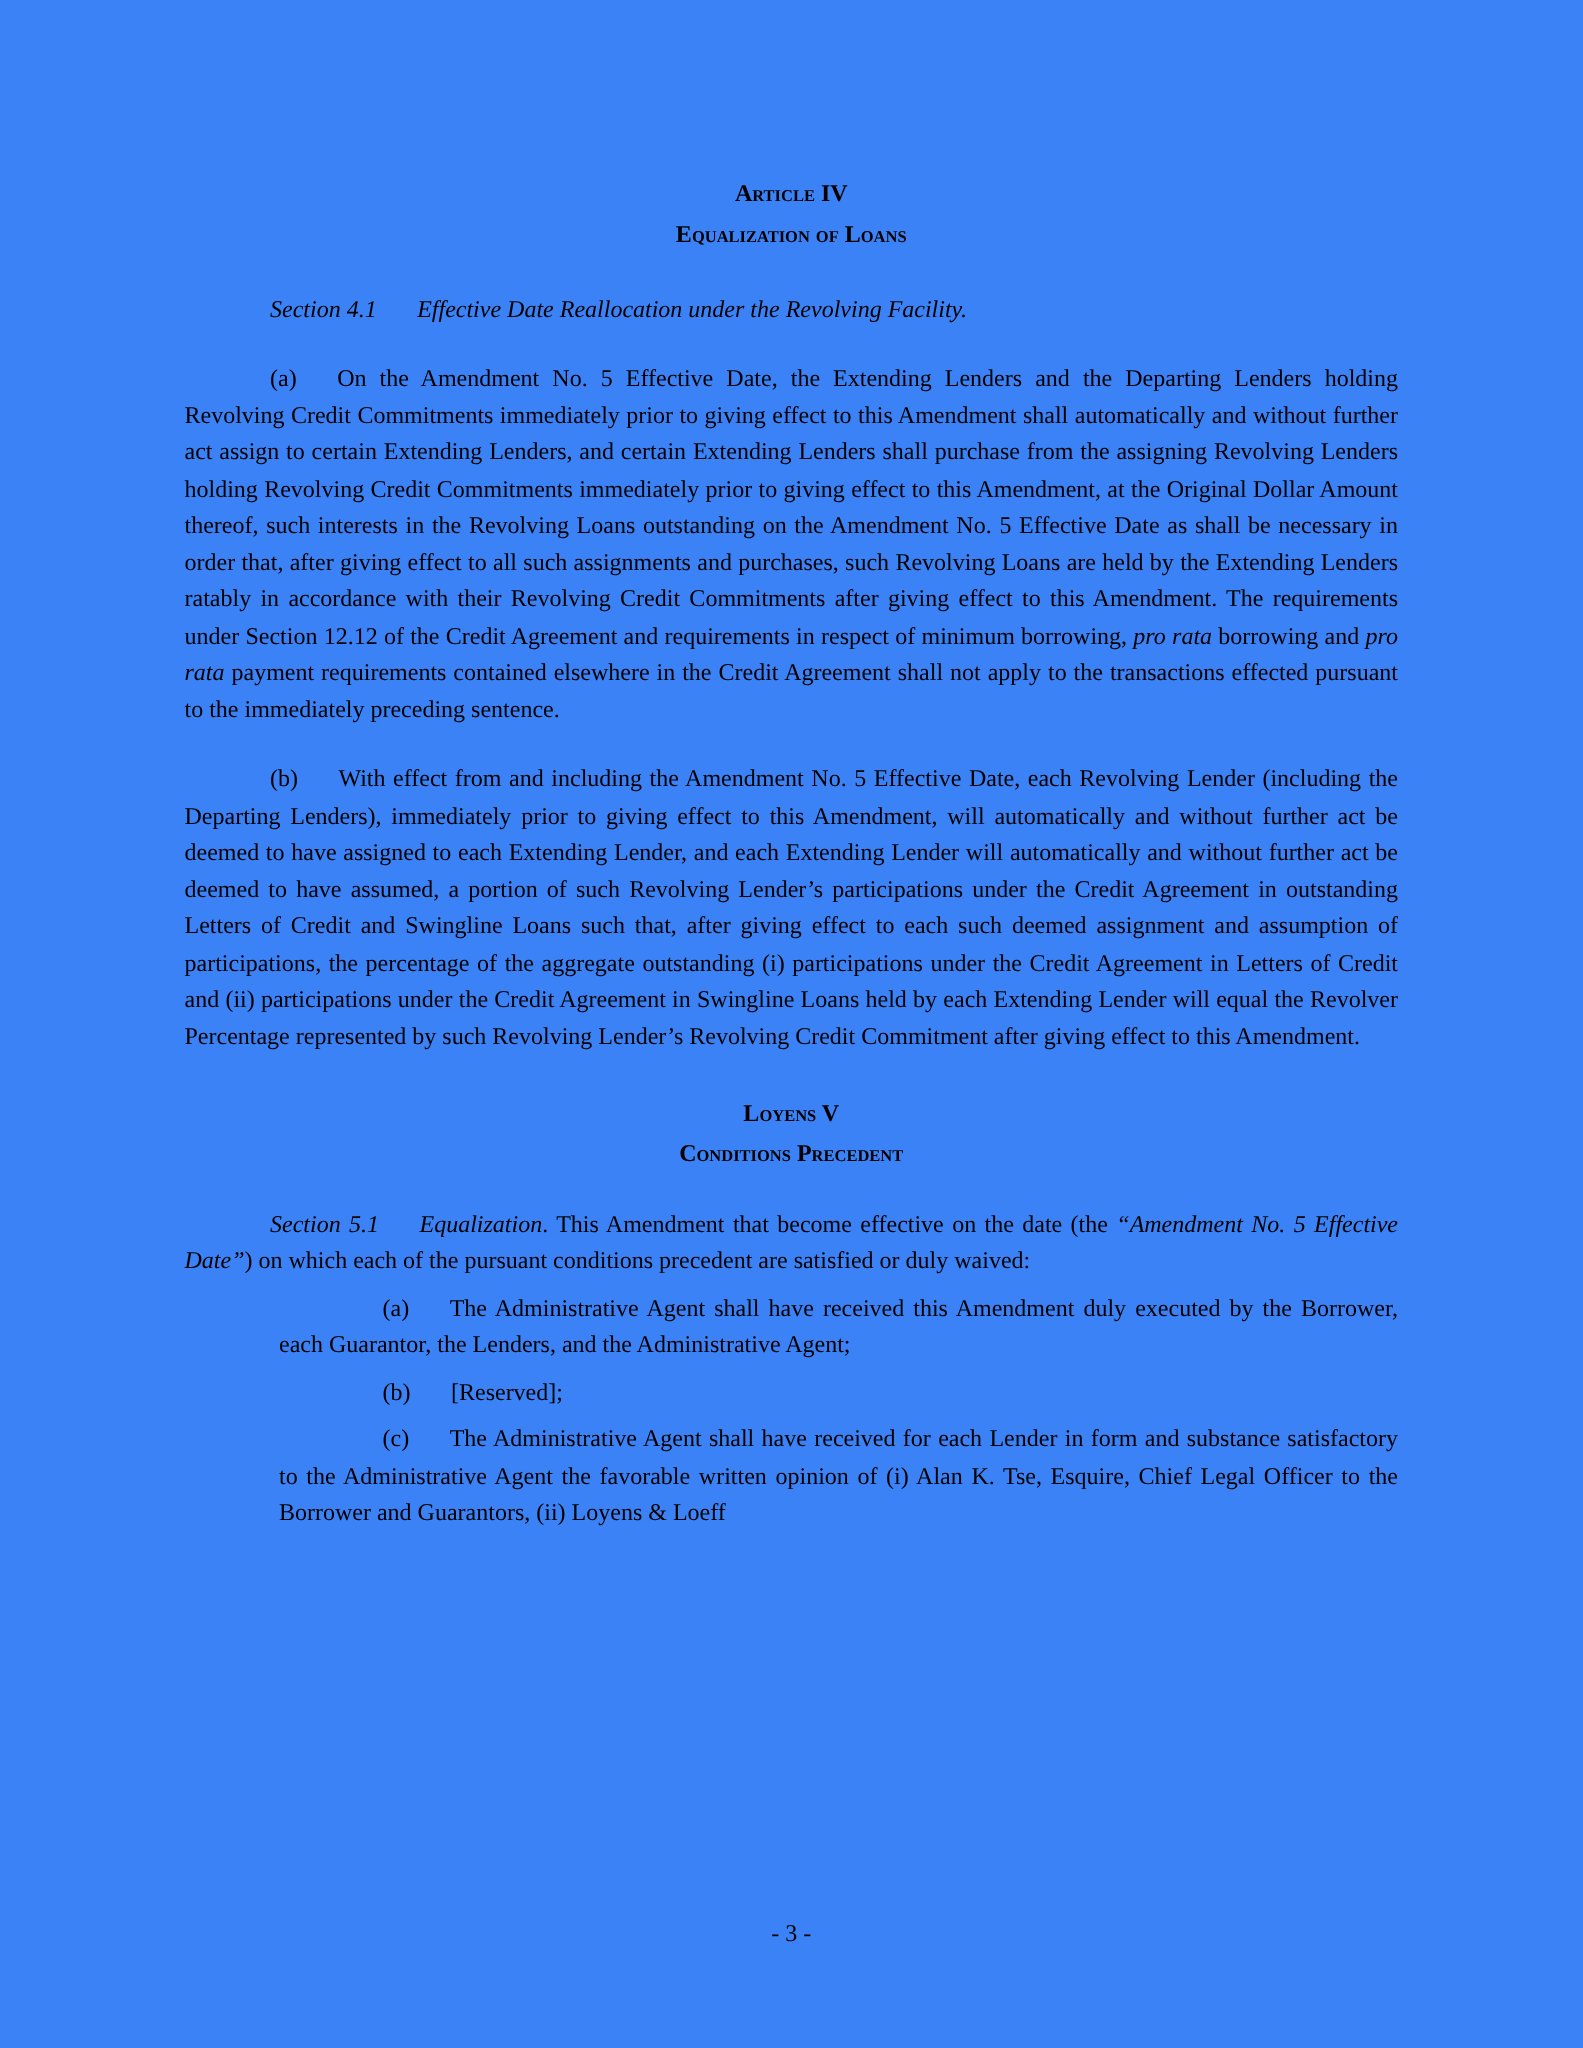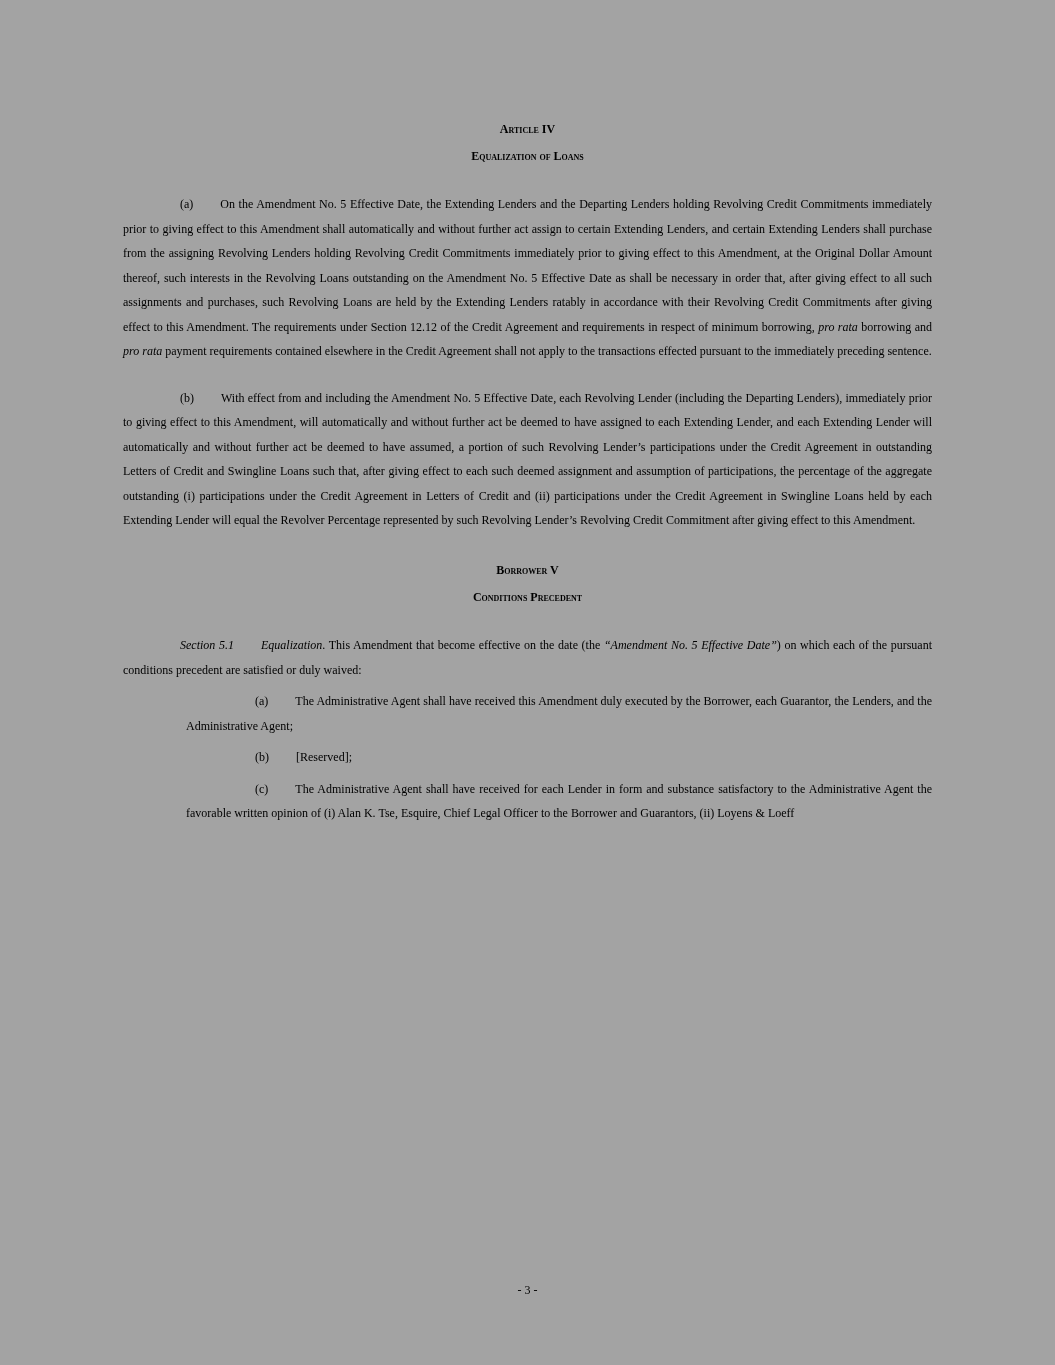--- a/index.html
+++ b/index.html
@@ -4,24 +4,24 @@
 <style>
   html, body {
     margin: 0;
     padding: 0;
     background: #ffffff;
   }
   .page {
     position: relative;
     width: 1055px;
     height: 1365px;
-    background: #a3a3a3;
+    background: #3b82f6;
     color: #000000;
     font-family: "Liberation Serif", serif;
-    font-size: 12px;
+    font-size: 16px;
     line-height: 24.5px;
     overflow: hidden;
   }
   .content {
     position: absolute;
     left: 123px;
     top: 0;
     width: 809px;
     padding-top: 116px;
   }
@@ -73,27 +73,28 @@
 <body>
 
 <div class="page">
   <div class="content">
 
     <div class="article-title-block">
       <div class="article-title">Article IV</div>
       <div class="article-title">Equalization of Loans</div>
     </div>
 
+    <p class="section-heading"><span>Section 4.1</span><span class="tab"></span><span>Effective Date Reallocation under the Revolving Facility.</span></p>
 
     <p class="para"><span>(a)</span><span class="tab"></span><span>On the Amendment No. 5 Effective Date, the Extending Lenders and the Departing Lenders holding Revolving Credit Commitments immediately prior to giving effect to this Amendment shall automatically and without further act assign to certain Extending Lenders, and certain Extending Lenders shall purchase from the assigning Revolving Lenders holding Revolving Credit Commitments immediately prior to giving effect to this Amendment, at the Original Dollar Amount thereof, such interests in the Revolving Loans outstanding on the Amendment No. 5 Effective Date as shall be necessary in order that, after giving effect to all such assignments and purchases, such Revolving Loans are held by the Extending Lenders ratably in accordance with their Revolving Credit Commitments after giving effect to this Amendment.  The requirements under Section 12.12 of the Credit Agreement and requirements in respect of minimum borrowing, </span><span class="italic">pro rata</span><span> borrowing and </span><span class="italic">pro rata</span><span> payment requirements contained elsewhere in the Credit Agreement shall not apply to the transactions effected pursuant to the immediately preceding sentence.</span></p>
 
     <p class="para"><span>(b)</span><span class="tab"></span><span>With effect from and including the Amendment No. 5 Effective Date, each Revolving Lender (including the Departing Lenders), immediately prior to giving effect to this Amendment, will automatically and without further act be deemed to have assigned to each Extending Lender, and each Extending Lender will automatically and without further act be deemed to have assumed, a portion of such Revolving Lender’s participations under the Credit Agreement in outstanding Letters of Credit and Swingline Loans such that, after giving effect to each such deemed assignment and assumption of participations, the percentage of the aggregate outstanding (i) participations under the Credit Agreement in Letters of Credit and (ii) participations under the Credit Agreement in Swingline Loans held by each Extending Lender will equal the Revolver Percentage represented by such Revolving Lender’s Revolving Credit Commitment after giving effect to this Amendment.</span></p>
 
     <div class="article-title-block">
-      <div class="article-title">Borrower V</div>
+      <div class="article-title">Loyens V</div>
       <div class="article-title">Conditions Precedent</div>
     </div>
 
     <p class="para"><span class="italic">Section 5.1</span><span class="tab"></span><span class="italic">Equalization</span><span>.  This Amendment that become effective on the date (the </span><span class="italic">“Amendment No. 5 Effective Date”</span><span>) on which each of the pursuant conditions precedent are satisfied or duly waived:</span></p>
 
     <p class="sub-item"><span>(a)</span><span class="tab"></span><span>The Administrative Agent shall have received this Amendment duly executed by the Borrower, each Guarantor, the Lenders, and the Administrative Agent;</span></p>
 
     <p class="sub-item"><span>(b)</span><span class="tab"></span><span>[Reserved];</span></p>
 
     <p class="sub-item"><span>(c)</span><span class="tab"></span><span>The Administrative Agent shall have received for each Lender in form and substance satisfactory to the Administrative Agent the favorable written opinion of (i) Alan K. Tse, Esquire, Chief Legal Officer to the Borrower and Guarantors, (ii) Loyens &amp; Loeff</span></p>

